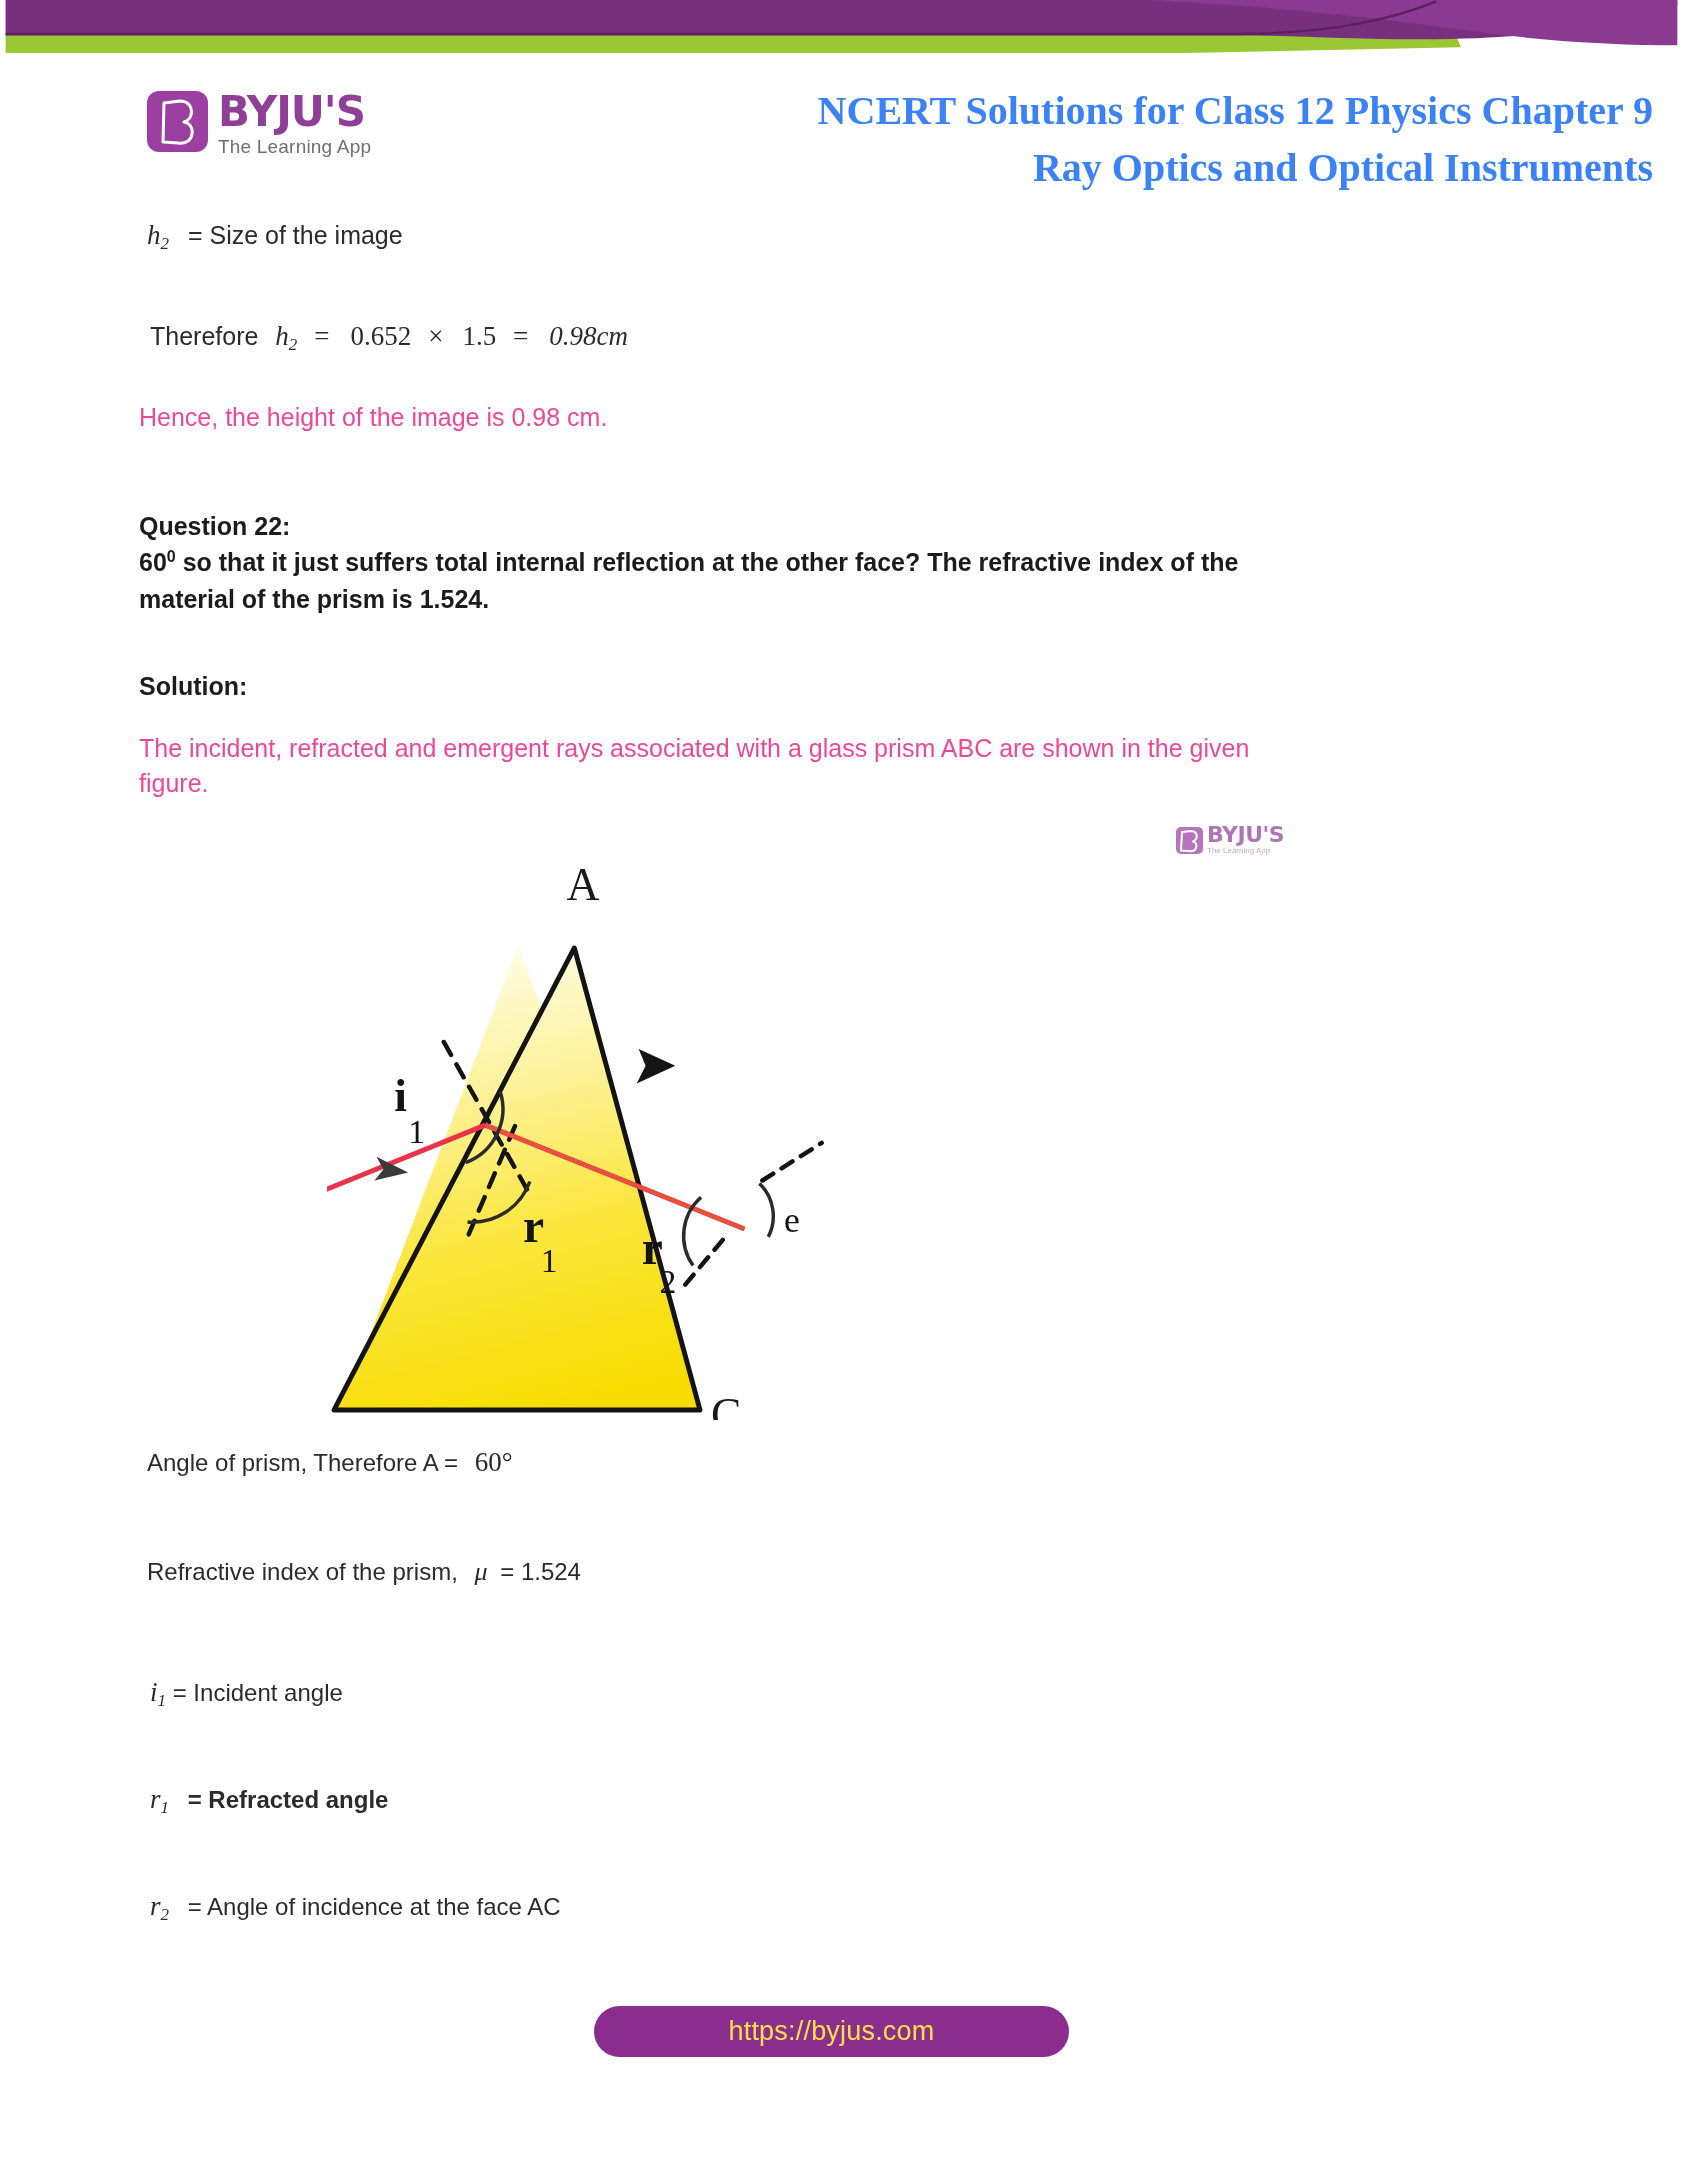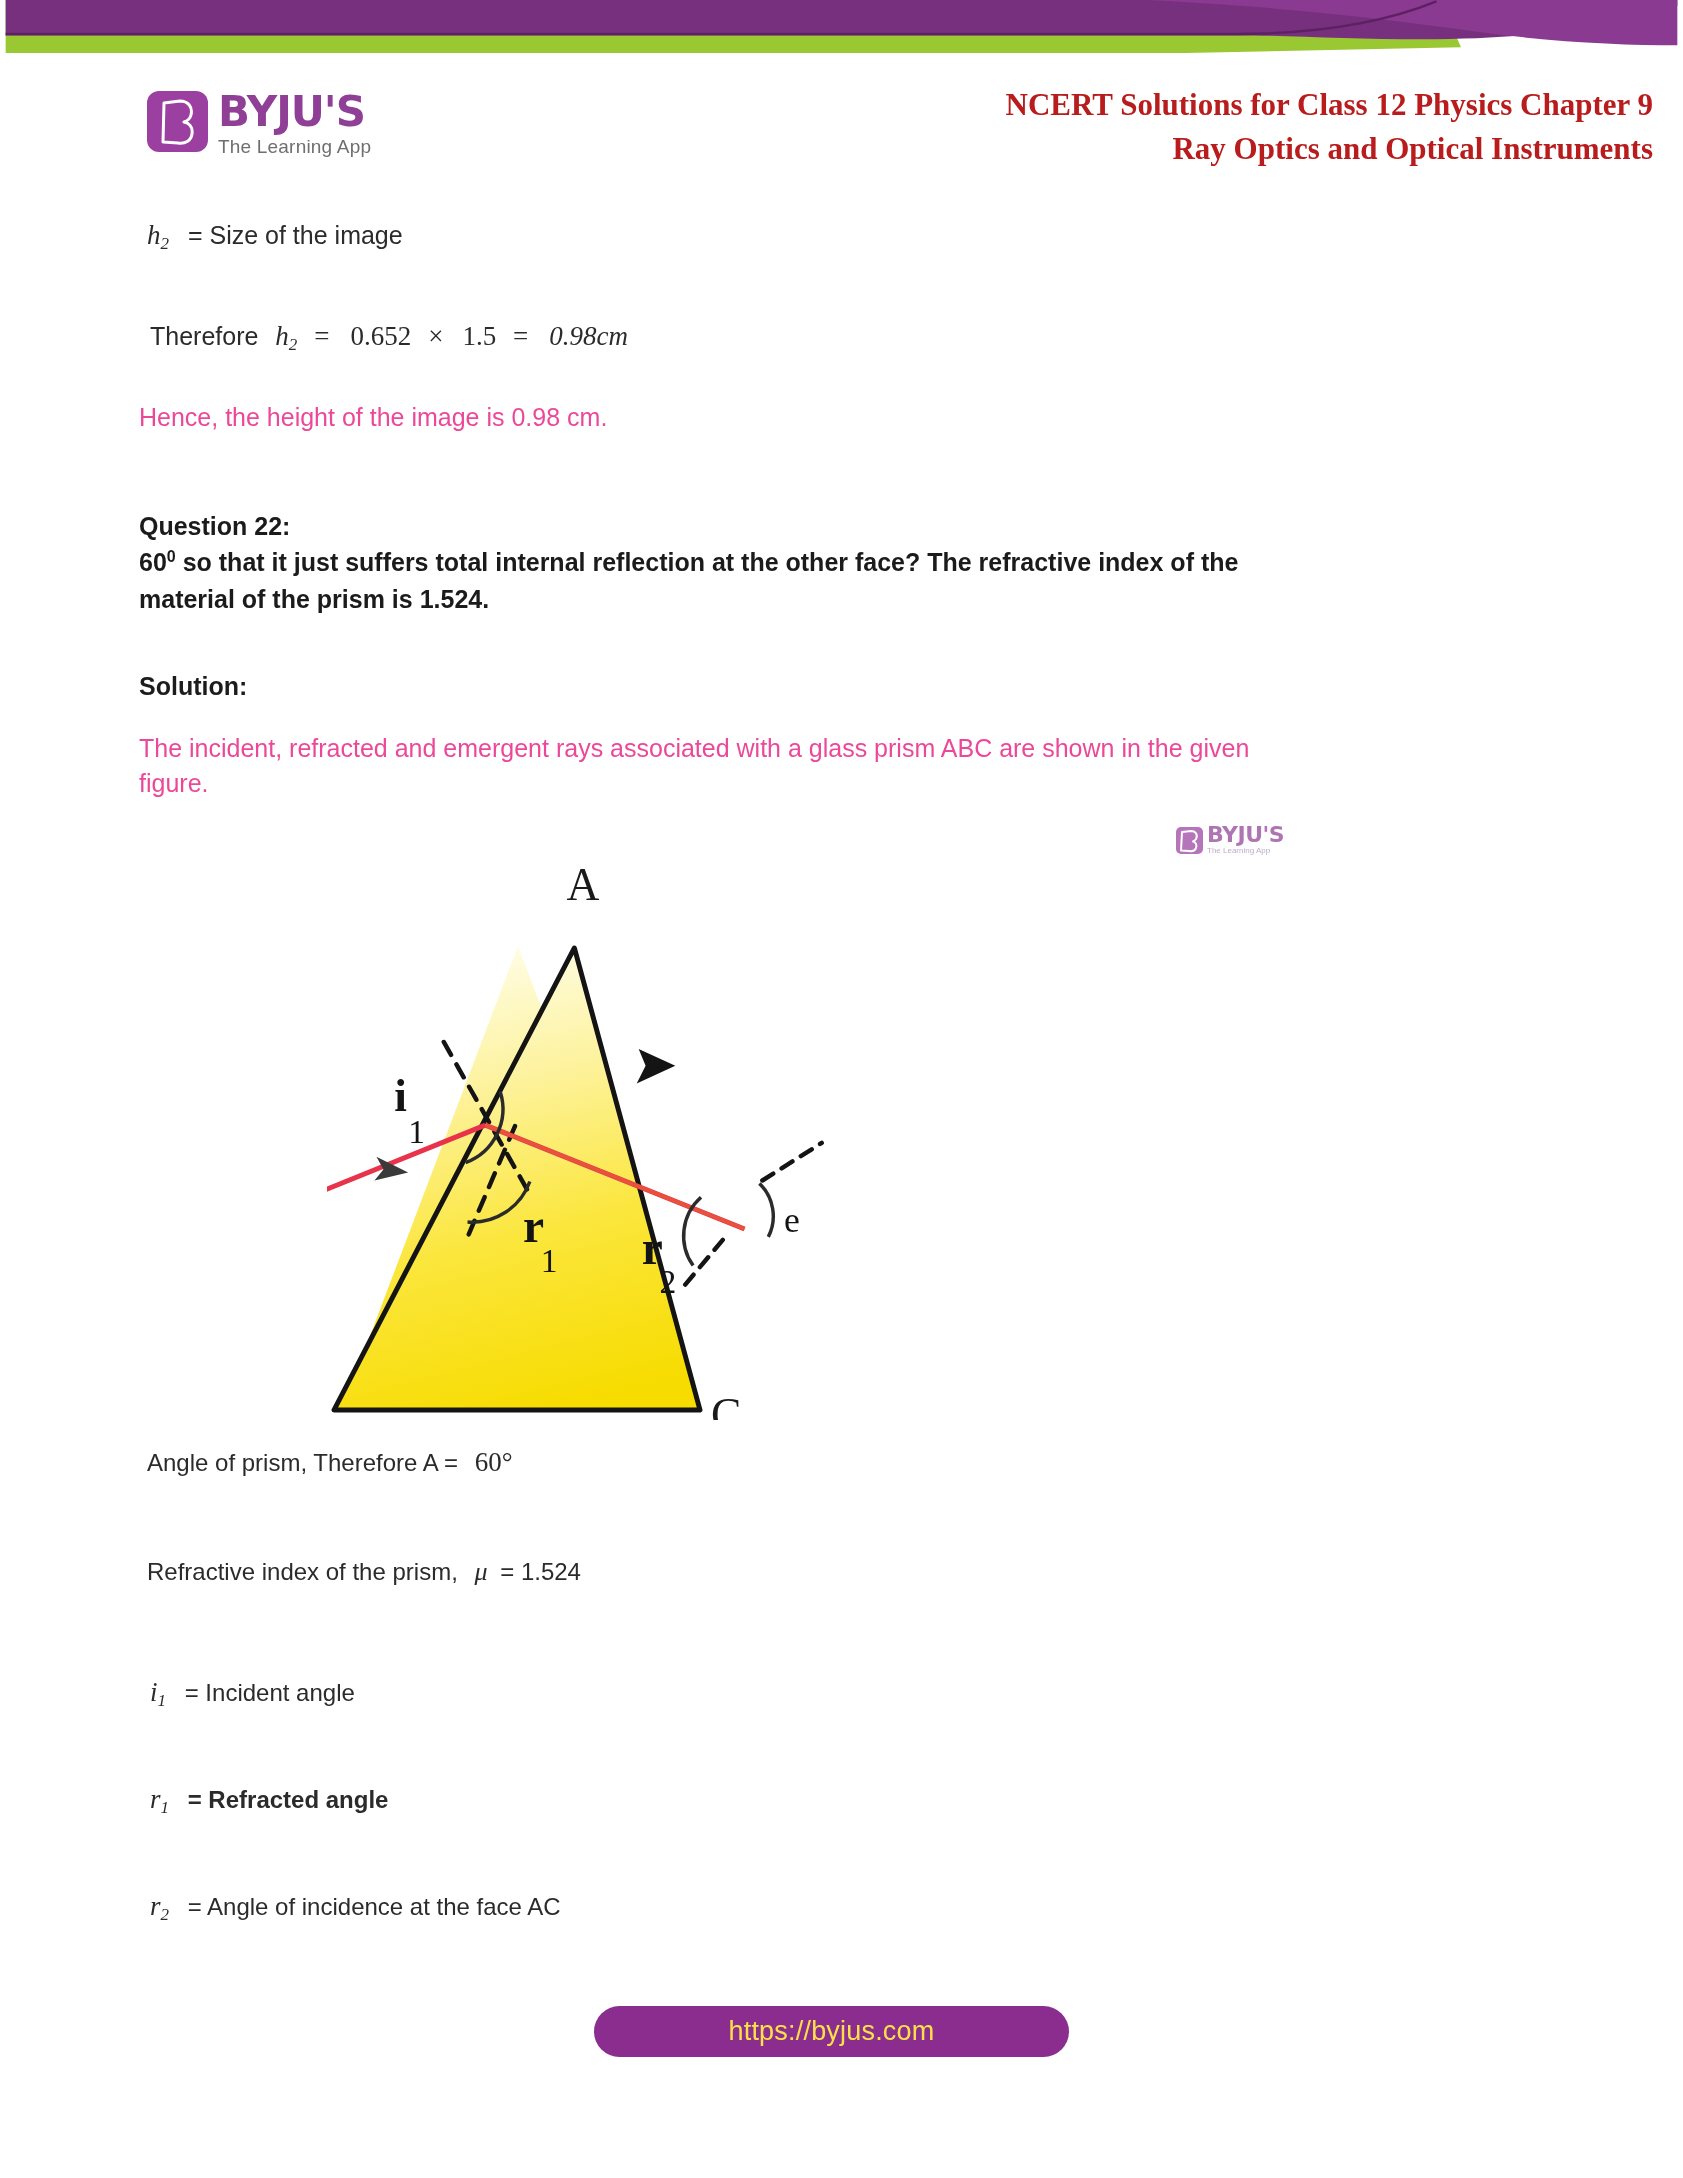--- a/index.html
+++ b/index.html
@@ -75,22 +75,22 @@
     margin-top: 3px;
     letter-spacing: 0.2px;
   }
   .doc-title {
     position: absolute;
     right: 30px;
     top: 6px;
     text-align: right;
     font-family: "Liberation Serif", serif;
     font-weight: bold;
-    font-size: 31px;
-    color: #b91c1c;
+    font-size: 40px;
+    color: #3b82f6;
     line-height: 1.42;
   }
 
   
   .content {
     position: absolute;
     left: 0; top: 0;
     width: 1683px;
   }
   .txt {
@@ -272,21 +272,21 @@
   </div>
 
   <div class="mathline" style="left:147px; top:1557px; font-size:24px;">
     <span>Refractive index of the prism,</span>
     <span class="mi" style="margin-left:10px; font-size:26px;">μ</span>
     <span style="margin-left:6px;">= 1.524</span>
   </div>
 
   <div class="mathline" style="left:150px; top:1677px; font-size:24px;">
     <span class="mi">i</span><sub>1</sub>
-    <span style="margin-left:12px;">= Incident angle</span>
+    <span style="">= Incident angle</span>
   </div>
 
   <div class="mathline" style="left:150px; top:1784px; font-size:24px;">
     <span class="mi">r</span><sub>1</sub>
     <span style="margin-left:12px;font-weight:bold;">= Refracted angle</span>
   </div>
 
   <div class="mathline" style="left:150px; top:1891px; font-size:24px;">
     <span class="mi">r</span><sub>2</sub>
     <span style="margin-left:12px;">= Angle of incidence at the face AC</span>

